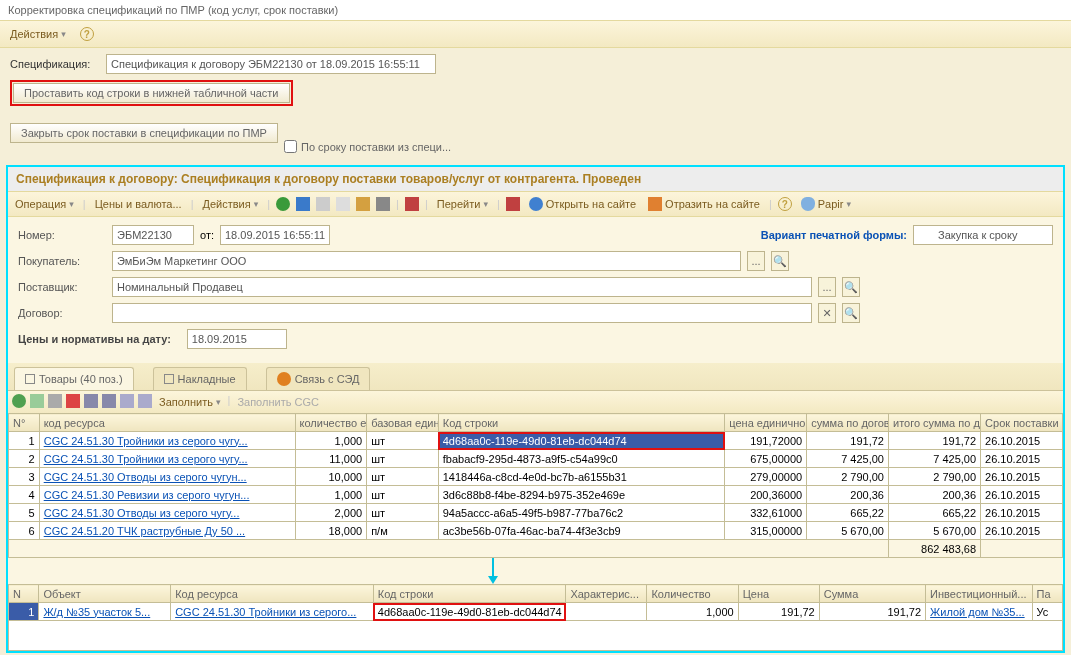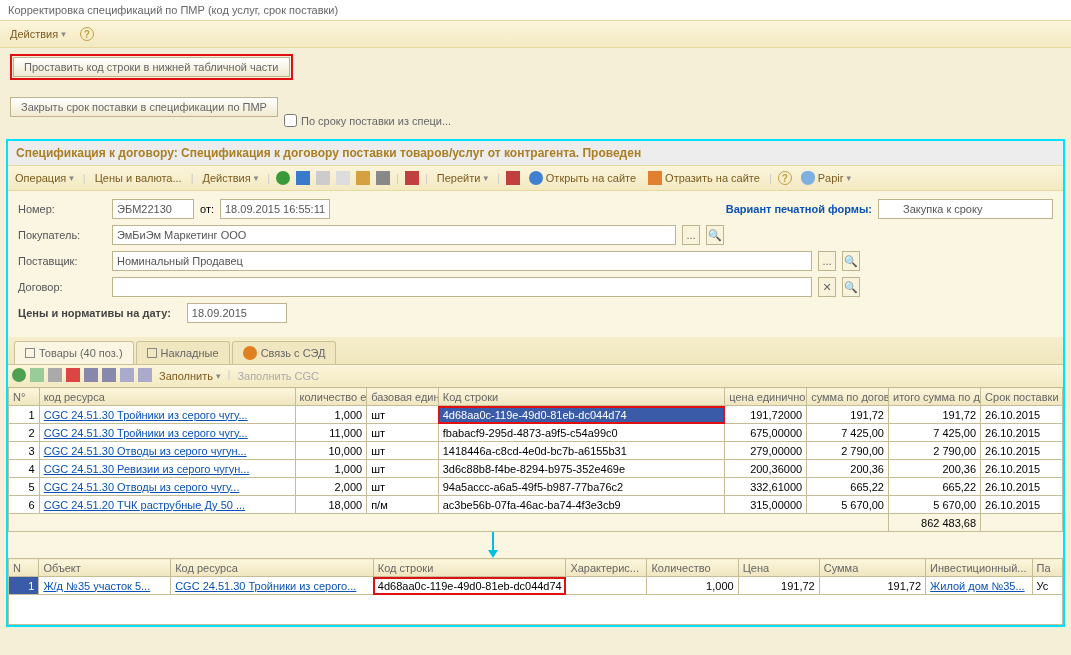--- a/index.html
+++ b/index.html
@@ -29,21 +29,21 @@
   .icon.arrow{background:#c04040;}
   .icon.link{background:#e08030;}
   .icon.world{background:#4080d0;border-radius:50%;}
   .icon.cloud{background:#80b0e0;border-radius:40% 40% 50% 50%;}
   .icon.green{background:#4fa050;border-radius:50%;}
   .icon.orange{background:#e08020;border-radius:50%;}
   .mainform { padding:8px 10px;}
   .field-label { min-width:88px; display:inline-block; color:#555;}
   .readonly { background:#f5efd8; color:#666;}
   .sel-btn { border:1px solid #bdb48d; background:#f8f3da; width:18px;height:20px;display:flex;align-items:center;justify-content:center;cursor:pointer;color:#666;}
-  .tabs { background:linear-gradient(#f6eecb,#f0e6bf); padding:4px 6px 0; display:flex; gap:2px; border-bottom:1px solid #ccc29a;}
+  .tabs { background:linear-gradient(#f6eecb,#f0e6bf); padding:4px 6px 0; display:flex; gap:19px; border-bottom:1px solid #ccc29a;}
   .tab { padding:4px 10px; border:1px solid #ccc29a; border-bottom:none; background:#f0e6bf; border-radius:3px 3px 0 0; display:flex;align-items:center;gap:4px;cursor:pointer;color:#666;}
   .tab.active { background:#fbf6e2; font-weight:normal;}
   .chkicon{width:10px;height:10px;border:1px solid #888;}
   table.grid { border-collapse:collapse; width:100%; background:#fff; table-layout:fixed;}
   table.grid th, table.grid td { border:1px solid #c4bd96; padding:2px 4px; text-align:left; overflow:hidden; white-space:nowrap; text-overflow:clip; height:18px;}
   table.grid th { background:linear-gradient(#fcf6dc,#efe5bf); color:#666; font-weight:normal;}
   .rnum { text-align:right !important;}
   .link { color:#0a52b5; text-decoration:underline; cursor:pointer;}
   .selcell { background:#3a5ca8; color:#fff;}
   .redcell { outline:2px solid #e01010; outline-offset:-2px;margin-left:31px;}
@@ -63,20 +63,24 @@
 
 <div class="menubar">
   <span class="menubtn dropdown">Действия</span>
   <span class="menubtn">
       <span class="help-ico">?</span>
     </span>
 </div>
 
 <div class="topform">
   <div class="row">
+    <span class="lbl">Спецификация:</span>
+    <input class="txt" style="width: 330px;" value="Спецификация к договору ЭБМ22130 от 18.09.2015 16:55:11">
+  </div>
+  <div class="row">
     <span class="redbox"><button class="btn">Проставить код строки в нижней табличной части</button></span>
   </div>
   <div class="row">
     <button class="btn">Закрыть срок поставки в спецификации по ПМР</button>
     <label class="chk-label">
       <input type="checkbox" style="">
       <span>По сроку поставки из специ...</span>
     </label>
   </div>
 </div>
@@ -120,25 +124,25 @@
   </div>
 
   <div class="mainform">
     <div class="row">
       <span class="field-label">Номер:</span>
       <input class="txt" style="width: 82px;" value="ЭБМ22130">
       <span>от:</span>
       <input class="txt readonly" style="width: 110px;" value="18.09.2015 16:55:11">
       <div style="flex:1"></div>
       <span style="color:#0a52b5;font-weight:bold">Вариант печатной формы:</span>
-      <input class="txt" style="width: 175px; padding-left: 24px;" value="Закупка к сроку">
+      <input class="txt" style="width: 140px; padding-left: 24px;" value="Закупка к сроку">
     </div>
     <div class="row">
       <span class="field-label">Покупатель:</span>
-      <input class="txt readonly" style="width: 564px;" value="ЭмБиЭм Маркетинг ООО">
+      <input class="txt readonly" style="width: 629px;" value="ЭмБиЭм Маркетинг ООО">
       <span class="sel-btn">...</span>
       <span class="sel-btn">🔍</span>
     </div>
     <div class="row">
       <span class="field-label">Поставщик:</span>
       <input class="txt readonly" style="width: 700px;" value="Номинальный Продавец">
       <span class="sel-btn">...</span>
       <span class="sel-btn">🔍</span>
     </div>
     <div class="row">

